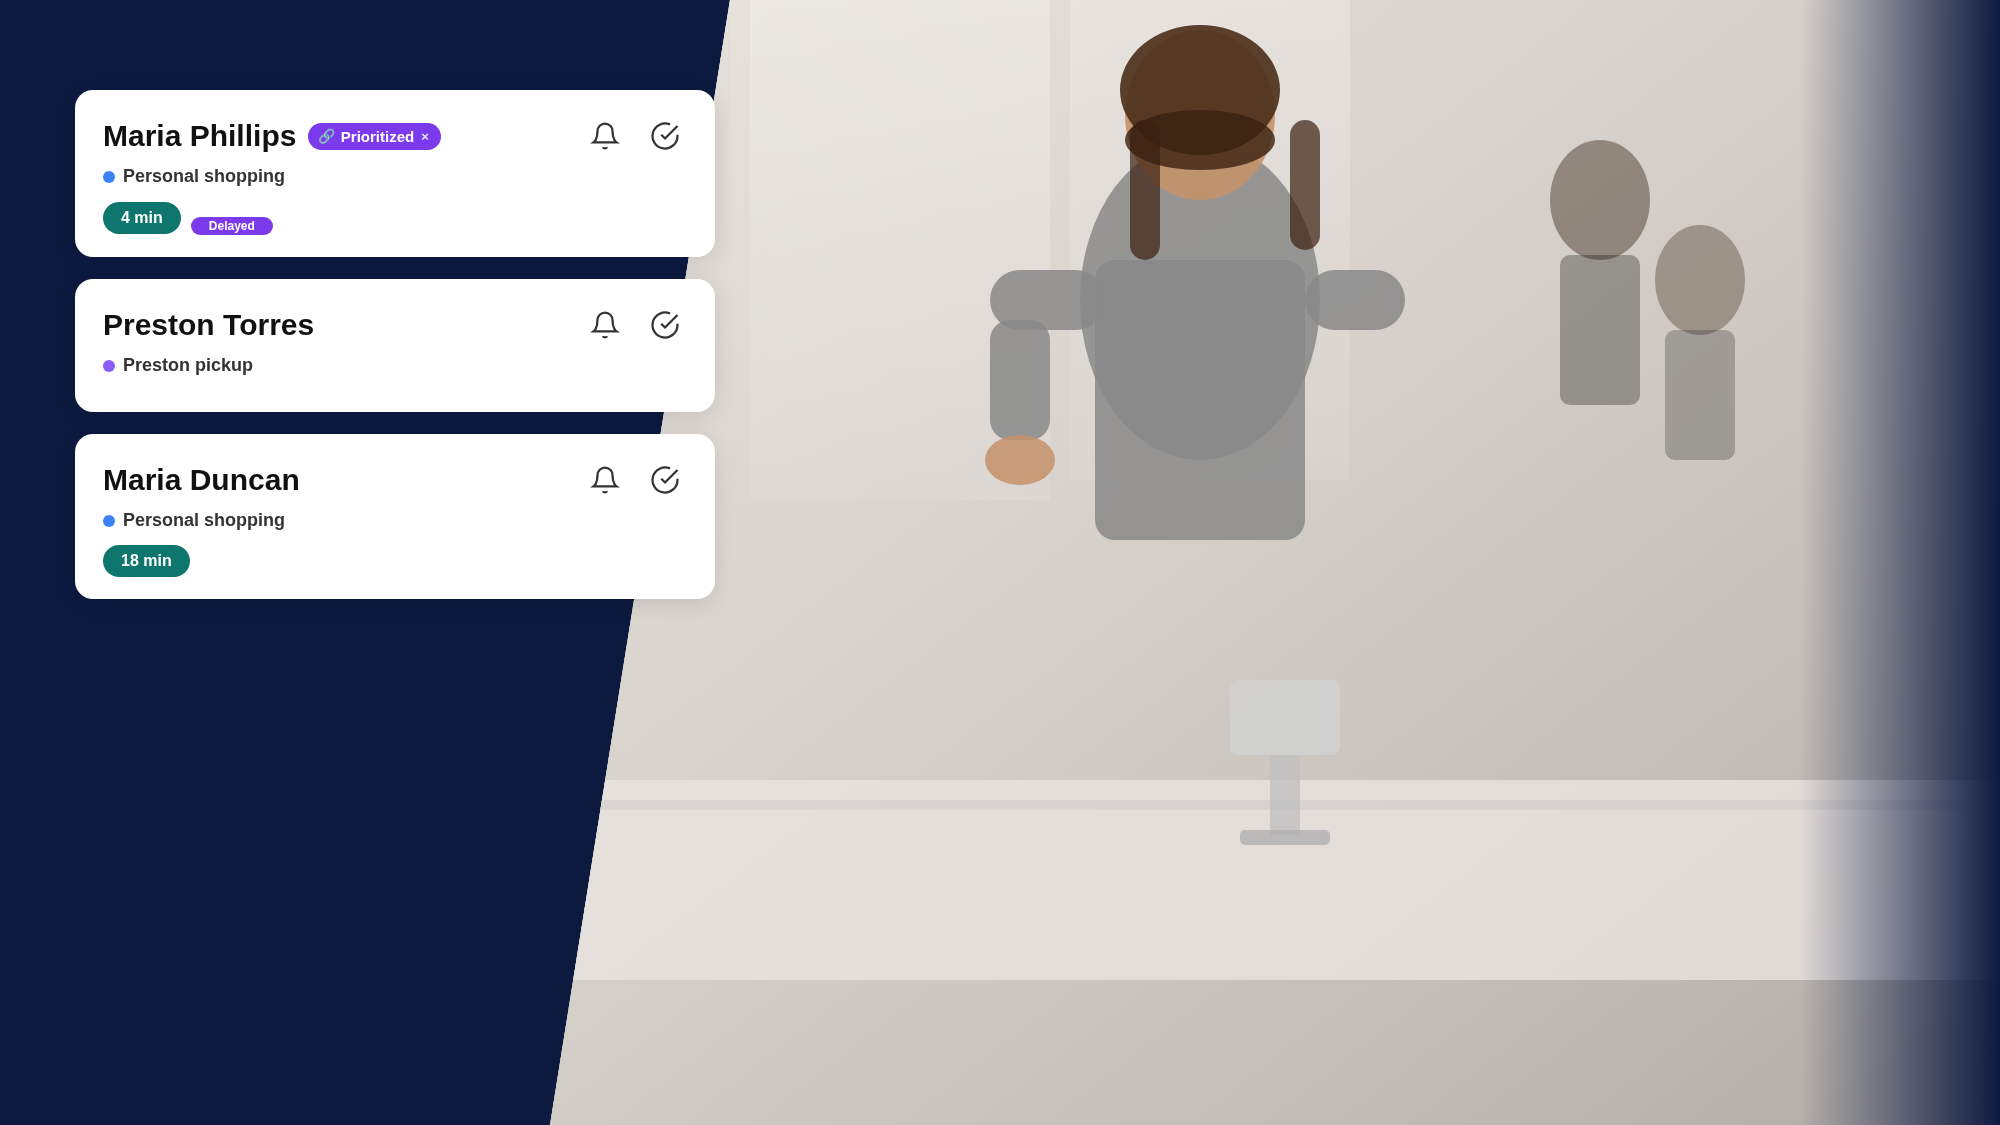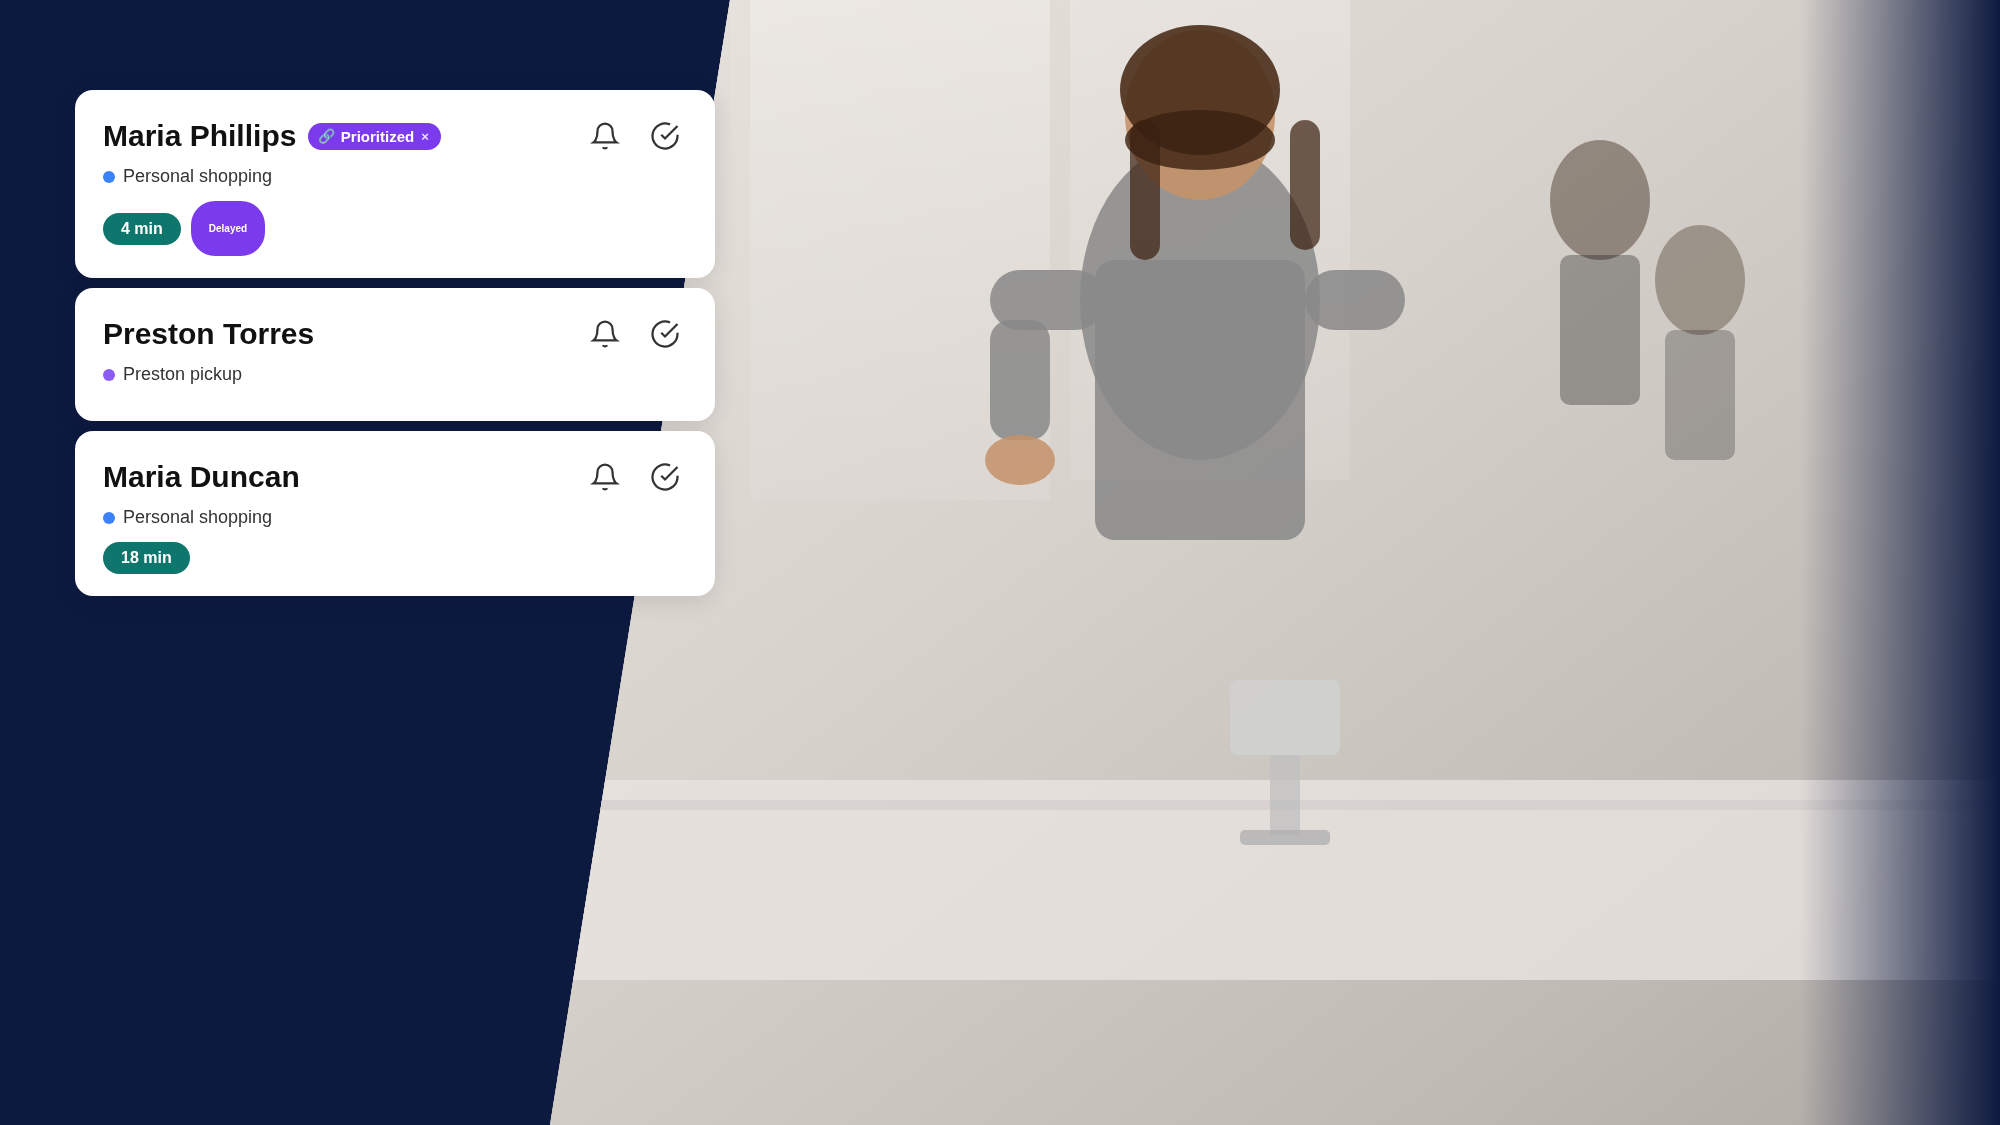--- a/index.html
+++ b/index.html
@@ -45,21 +45,21 @@
 
     
     .cards-container {
       position: absolute;
       left: 75px;
       top: 90px;
       width: 640px;
       z-index: 10;
       display: flex;
       flex-direction: column;
-      gap: 10px;
+      gap: 22px;
     }
 
     
     .card {
       background: #ffffff;
       border-radius: 18px;
       padding: 24px 28px 22px 28px;
       box-shadow: 0 4px 24px rgba(0,0,0,0.12);
       position: relative;
     }
@@ -144,45 +144,46 @@
       border-radius: 50%;
       flex-shrink: 0;
     }
 
     .dot-blue { background: #3b82f6; }
     .dot-purple { background: #8b5cf6; }
 
     .service-label {
       font-size: 18px;
       color: #333333;
-      font-weight: 400;
+      font-weight: 700;
     }
 
     .tags-row {
       display: flex;
       align-items: center;
       gap: 10px;
     }
 
     .tag-min {
       background: #0f766e;
       color: #ffffff;
       font-size: 16px;
       font-weight: 600;
       padding: 7px 18px;
       border-radius: 24px;
     }
 
     .tag-delayed {
       background: #7c3aed;
       color: #ffffff;
-      font-size: 10px;
+      font-size: 12px;
       font-weight: 600;
-      padding: 22px 18px;
+      padding: 2px 18px;
       border-radius: 24px;
+      margin-top: 16px;
     }
   </style>
 </head>
 <body>
 
 <div class="photo-area">
   <div class="photo-placeholder">
     
     <svg width="100%" height="100%" xmlns="http://www.w3.org/2000/svg">
 

